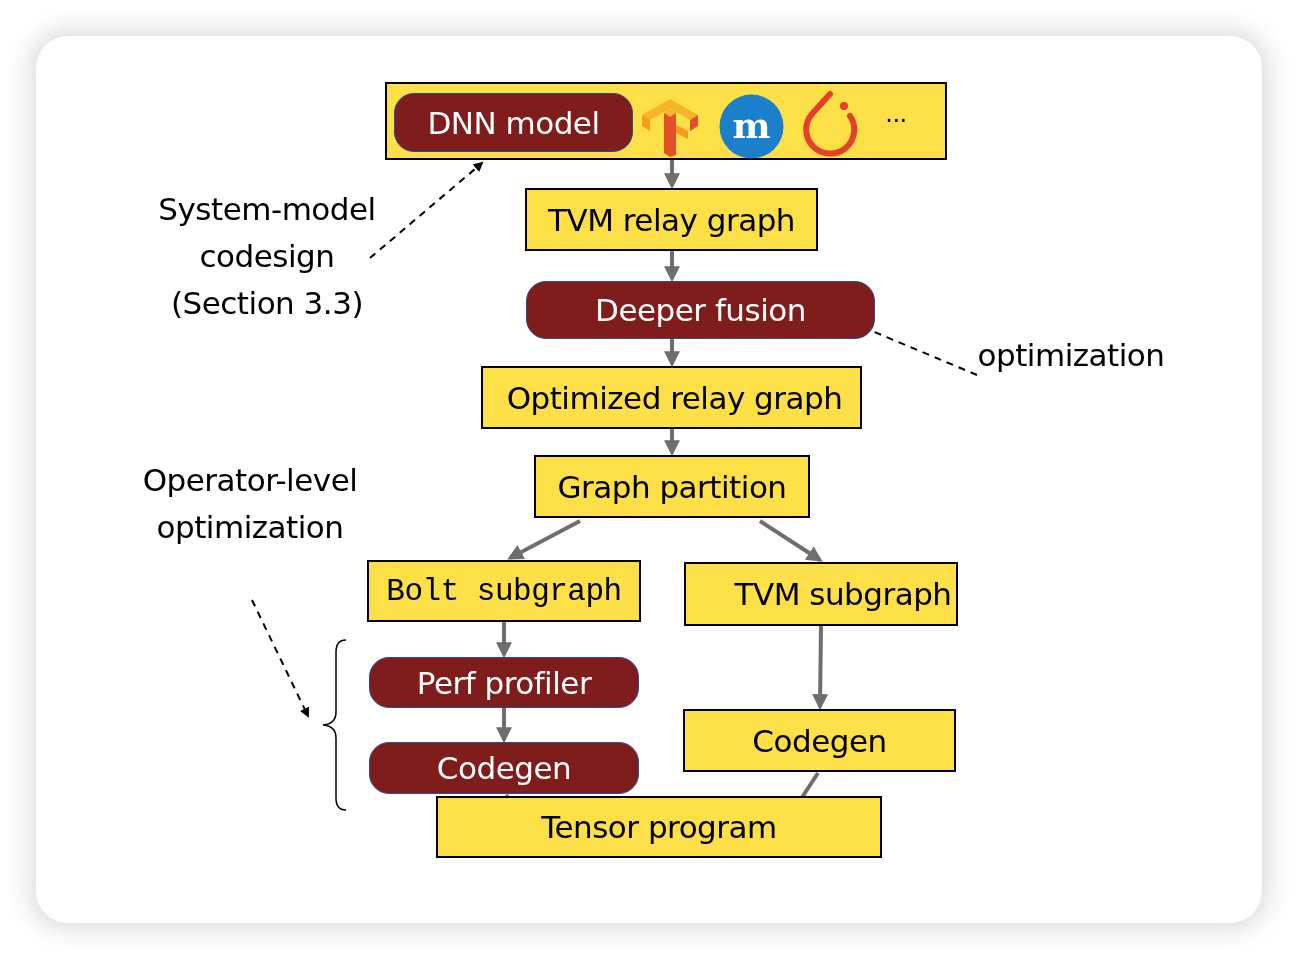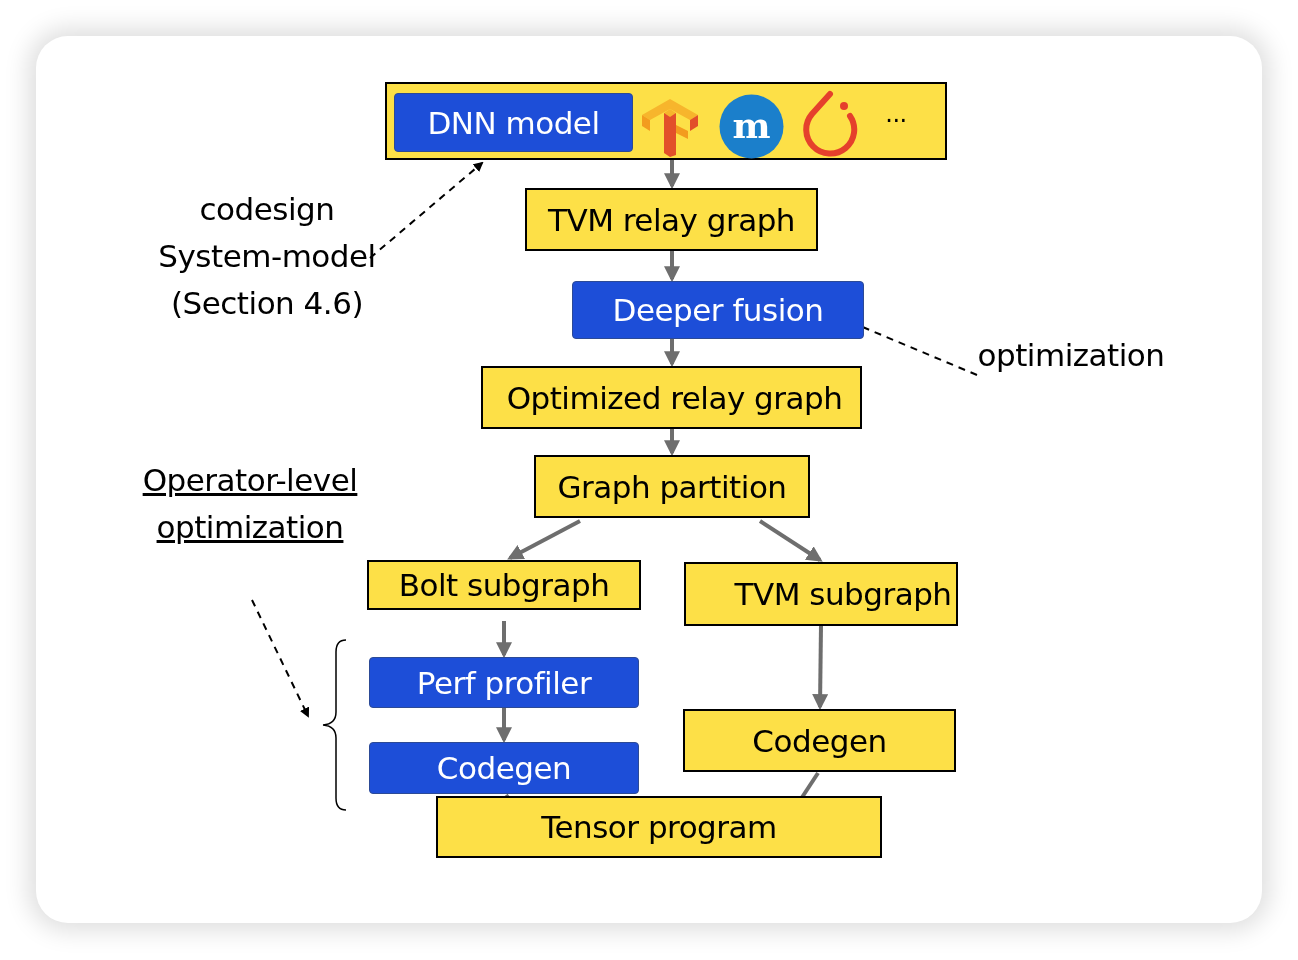--- a/index.html
+++ b/index.html
@@ -14,22 +14,22 @@
       box-shadow: 0 0 24px 8px rgba(0,0,0,0.13);
     }
     .box {
       position: absolute; box-sizing: border-box;
       display: flex; align-items: center; justify-content: center;
       font-size: 31px; color: #000; white-space: nowrap;
       font-family: "DejaVu Sans", sans-serif; letter-spacing: -0.5px;
     }
     .plain { background: #fde047; border: 2.5px solid #000; }
     .blue {
-      background: #1d4ed8; color: #ffffff; border: 1.5px solid #2c4a96;
-      border-radius: 4px;
+      background: #7f1d1d; color: #ffffff; border: 1.5px solid #2c4a96;
+      border-radius: 20px;
     }
     .label {
       position: absolute; text-align: center; font-size: 31px; line-height: 47px;
       color: #000; white-space: nowrap;
       font-family: "DejaVu Sans", sans-serif; letter-spacing: -0.5px;
     }
     svg.overlay { position: absolute; left: 0; top: 0; pointer-events: none; }
     .icon { position: absolute; }
   </style>
 </head>
@@ -90,33 +90,33 @@
   <path d="M30,4 L12,24 A24,24 0 1 0 50,26" stroke="#e5402c" stroke-width="6" fill="none" stroke-linecap="round"></path>
   <circle cx="44" cy="16" r="4" fill="#e5402c"></circle>
 </svg>
 
 <div class="label" style="left:876px; top:98px; width:40px; font-size:24px;">···</div>
 
 <div class="box plain" style="left:525px; top:188px; width:293px; height:63px;">
   <span>TVM relay graph</span>
 </div>
 
-<div class="box blue" style="left:526px; top:281px; width:292px; height:58px;margin-left:46px;">
+<div class="box blue" style="left:526px; top:281px; width:349px; height:58px;">
   <span>Deeper fusion</span>
 </div>
 
 <div class="box plain" style="left:481px; top:366px; width:381px; height:63px;padding-left:6px;">
   <span>Optimized relay graph</span>
 </div>
 
 <div class="box plain" style="left:534px; top:455px; width:276px; height:63px;">
   <span>Graph partition</span>
 </div>
 
-<div class="box plain" style="left:367px; top:560px; width:274px; height:50px;">
+<div class="box plain" style="left:367px; top:560px; width:274px; height:62px;font-family:Liberation Mono, monospace;">
   <span>Bolt subgraph</span>
 </div>
 
 <div class="box plain" style="left:684px; top:562px; width:274px; height:64px;padding-left:44px;">
   <span>TVM subgraph</span>
 </div>
 
 <div class="box blue" style="left:369px; top:657px; width:270px; height:51px;">
   <span>Perf profiler</span>
 </div>
@@ -127,25 +127,25 @@
 
 <div class="box plain" style="left:683px; top:709px; width:273px; height:63px;">
   <span>Codegen</span>
 </div>
 
 <div class="box plain" style="left:436px; top:796px; width:446px; height:62px;">
   <span>Tensor program</span>
 </div>
 
 <div class="label" style="left:140px; top:186px; width:254px;">
+  <div>System-model</div>
   <div>codesign</div>
-  <div>System-model</div>
-  <div>(Section 4.6)</div>
+  <div>(Section 3.3)</div>
 </div>
 
 <div class="label" style="left:960px; top:332px; width:222px;">
   <div>optimization</div>
 </div>
 
-<div class="label" style="left:122px; top:457px; width:256px;text-decoration:underline;">
+<div class="label" style="left:122px; top:457px; width:256px;">
   <div>Operator-level</div>
   <div>optimization</div>
 </div>
 
 </body></html>

